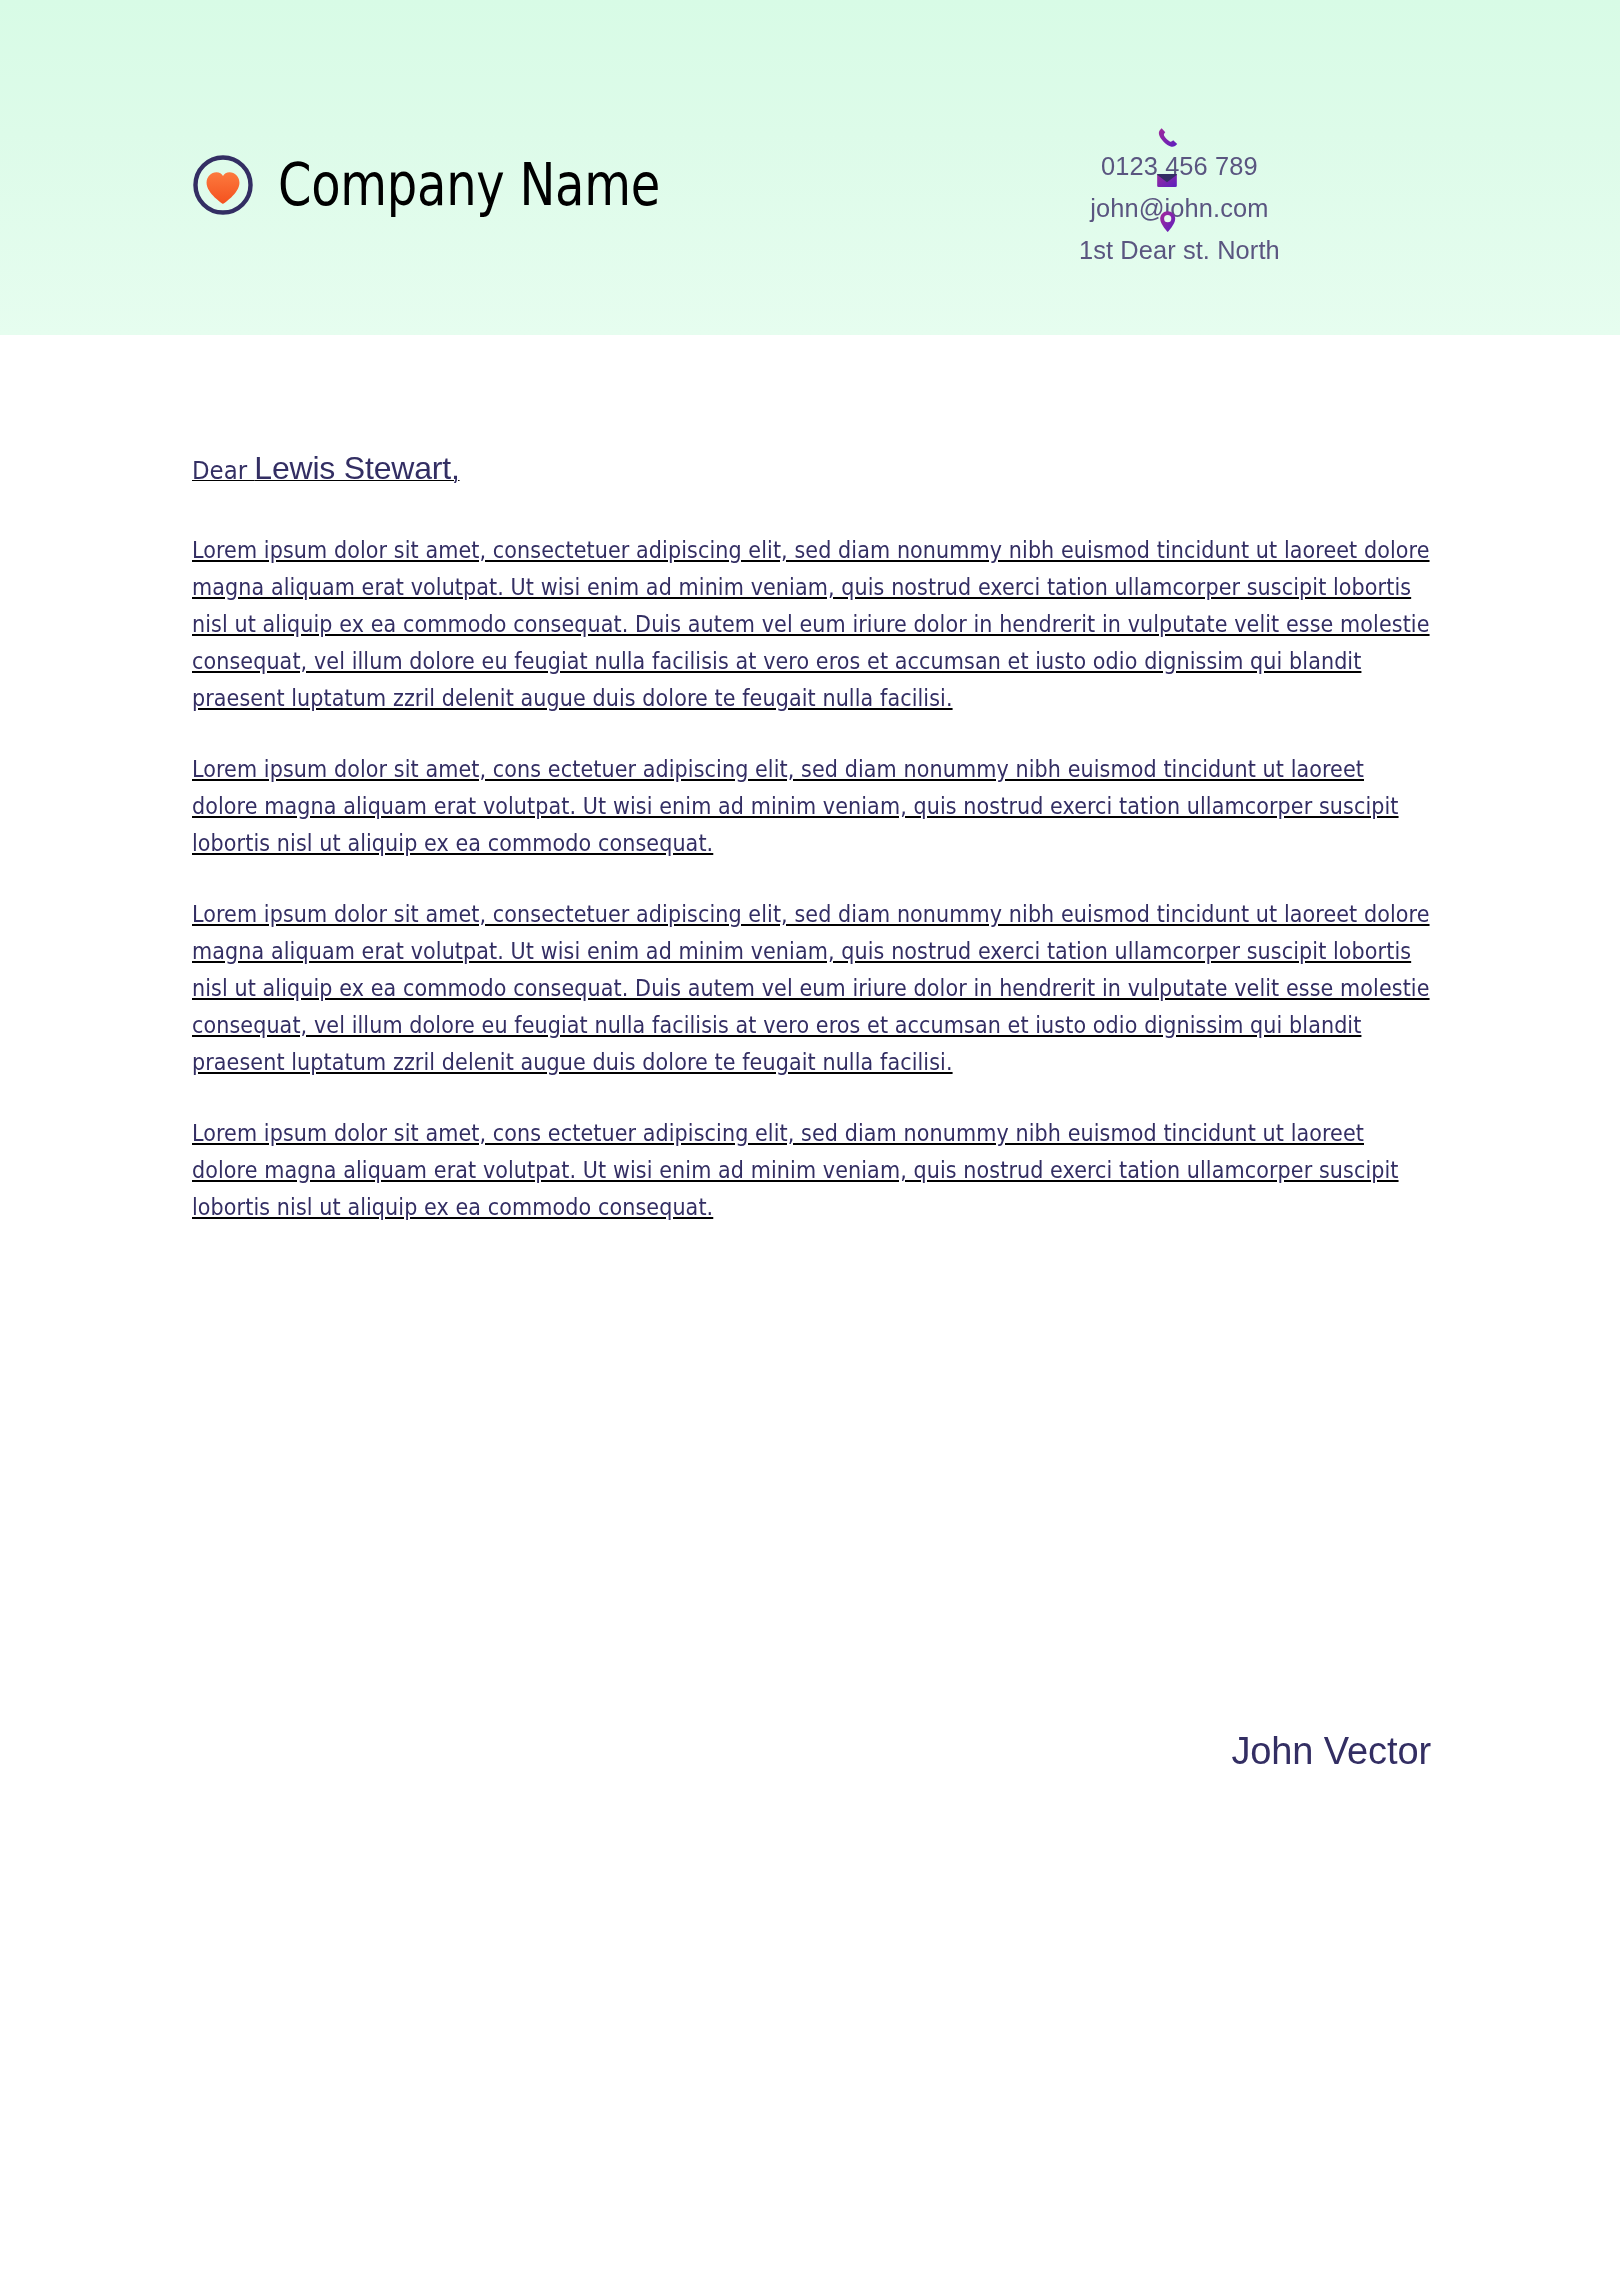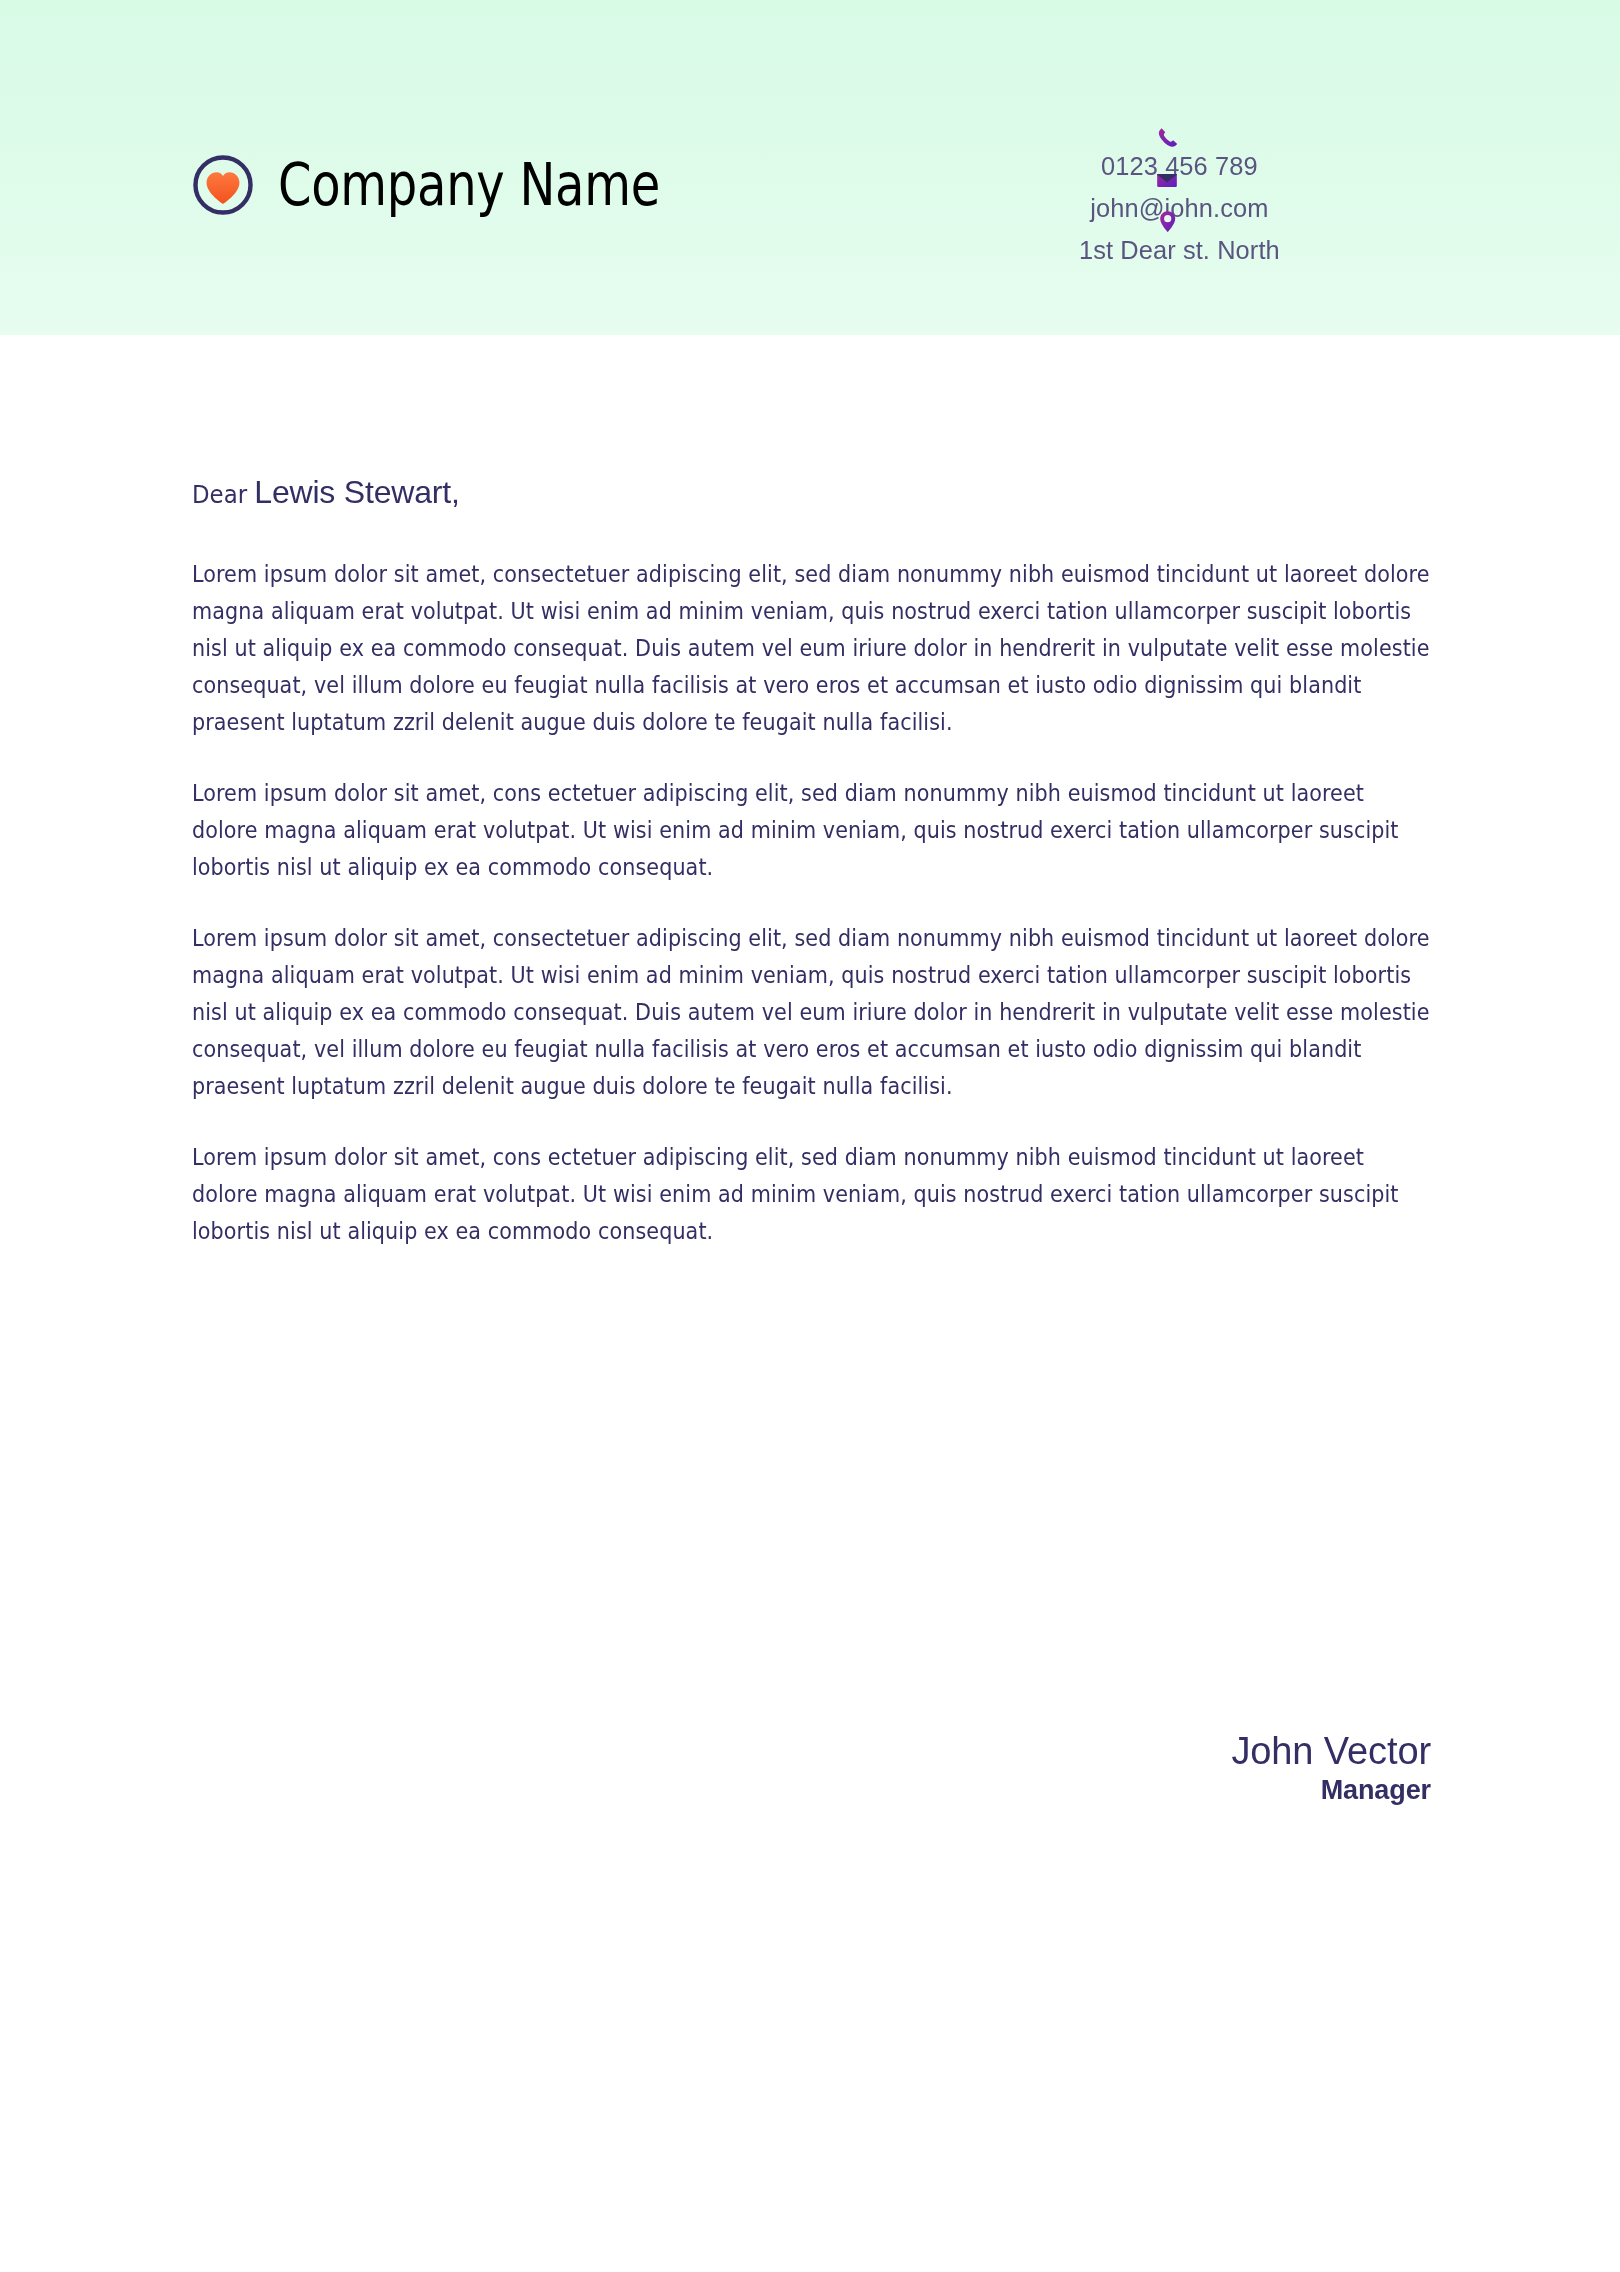--- a/index.html
+++ b/index.html
@@ -86,22 +86,23 @@
     line-height: 28px;
     color: #5a5580;
     white-space: nowrap;
     letter-spacing: 0.1px;
   }
 
   
   .letter {
     position: absolute;
     left: 192px;
-    top: 341px;
+    top: 317px;
     width: 1239px;
+    text-decoration: underline;
   }
 
   .greeting {
     margin-top: 133px;
     color: #332e63;
     white-space: nowrap;
   }
   .greeting-prefix {
     font-family: "Liberation Sans Narrow", "DejaVu Sans Condensed", "Liberation Sans", sans-serif;
     font-size: 25.4px;
@@ -237,15 +238,14 @@
 
   <p class="body-paragraph first">Lorem ipsum dolor sit amet, consectetuer adipiscing elit, sed diam nonummy nibh euismod tincidunt ut laoreet dolore magna aliquam erat volutpat. Ut wisi enim ad minim veniam, quis nostrud exerci tation ullamcorper suscipit lobortis nisl ut aliquip ex ea commodo consequat. Duis autem vel eum iriure dolor in hendrerit in vulputate velit esse molestie consequat, vel illum dolore eu feugiat nulla facilisis at vero eros et accumsan et iusto odio dignissim qui blandit praesent luptatum zzril delenit augue duis dolore te feugait nulla facilisi.</p>
   <p class="body-paragraph">Lorem ipsum dolor sit amet, cons ectetuer adipiscing elit, sed diam nonummy nibh euismod tincidunt ut laoreet dolore magna aliquam erat volutpat. Ut wisi enim ad minim veniam, quis nostrud exerci tation ullamcorper suscipit lobortis nisl ut aliquip ex ea commodo consequat.</p>
   <p class="body-paragraph">Lorem ipsum dolor sit amet, consectetuer adipiscing elit, sed diam nonummy nibh euismod tincidunt ut laoreet dolore magna aliquam erat volutpat. Ut wisi enim ad minim veniam, quis nostrud exerci tation ullamcorper suscipit lobortis nisl ut aliquip ex ea commodo consequat. Duis autem vel eum iriure dolor in hendrerit in vulputate velit esse molestie consequat, vel illum dolore eu feugiat nulla facilisis at vero eros et accumsan et iusto odio dignissim qui blandit praesent luptatum zzril delenit augue duis dolore te feugait nulla facilisi.</p>
   <p class="body-paragraph">Lorem ipsum dolor sit amet, cons ectetuer adipiscing elit, sed diam nonummy nibh euismod tincidunt ut laoreet dolore magna aliquam erat volutpat. Ut wisi enim ad minim veniam, quis nostrud exerci tation ullamcorper suscipit lobortis nisl ut aliquip ex ea commodo consequat.</p>
 
 </div>
 
 <div class="signature">
   <div class="signature-name">John Vector</div>
-  <div class="signature-title">Manager</div>
 </div>
 
 
 </body></html>

